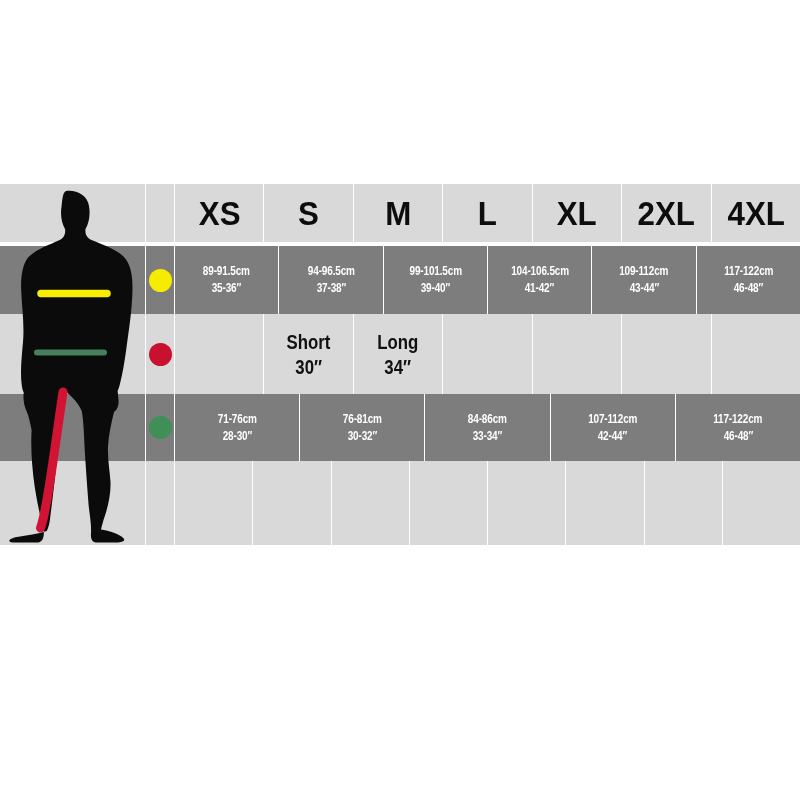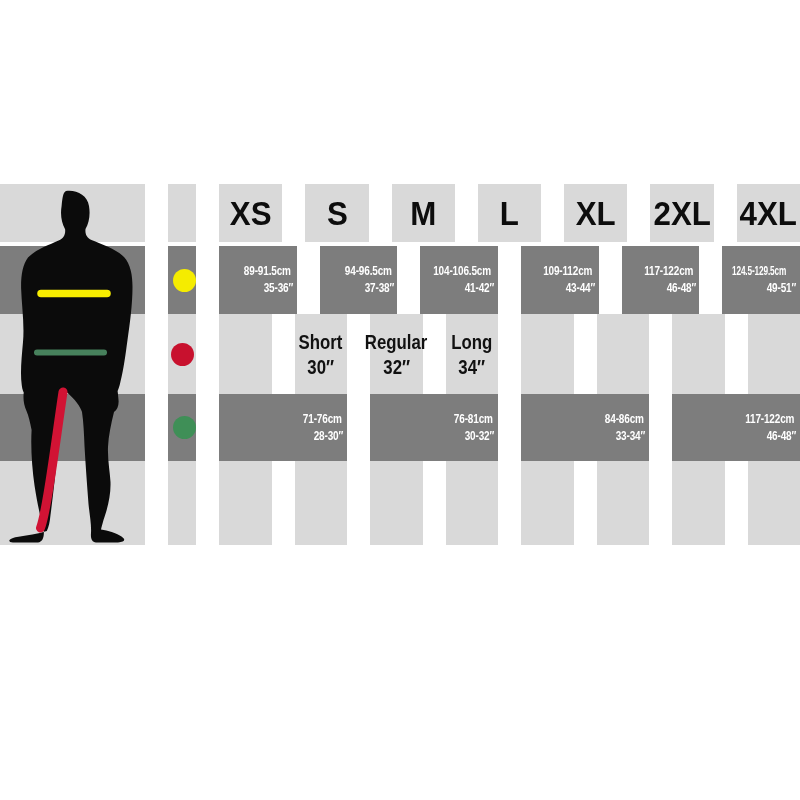--- a/index.html
+++ b/index.html
@@ -5,33 +5,33 @@
   * { margin:0; padding:0; box-sizing:border-box; }
   html,body { background:#ffffff; }
   .canvas {
     position:relative; width:800px; height:800px; background:#ffffff;
     font-family:"Liberation Sans", sans-serif; overflow:hidden;
   }
   .chart {
     position:absolute; left:0; top:184px; width:800px;
     display:flex; flex-direction:column;
   }
-  .row { display:flex; column-gap:23px; }
+  .row { display:flex; column-gap:1px; }
   .r-header { height:58px; }
   .r-gap { height:4px; }
   .row-0 { height:68px; }
   .row-1 { height:80px; }
   .row-2 { height:67px; }
   .row-3 { height:84px; }
   .cell { display:flex; flex-direction:column; justify-content:center; align-items:center; overflow:visible; }
   .c-fig { width:145px; flex:0 0 145px; }
   .c-dot { width:28px; flex:0 0 28px; }
   .c-size { flex:1 1 0; min-width:0; }
   .lt { background:#d9d9d9; }
-  .dk { background:#7d7d7d;align-items:flex-end; }
+  .dk { background:#7d7d7d; }
   .header-cell { color:#0d0d0d; font-size:34px; font-weight:700; }
   .shade-dark .c-size { color:#ffffff; font-size:12.5px; line-height:17px; font-weight:700; letter-spacing:-0.2px; }
   .shade-light .c-size { color:#111111; font-size:21px; line-height:25px; font-weight:700; }
   .tline { display:inline-block; white-space:nowrap; transform:scaleX(0.8); transform-origin:50% 50%; }
   .tline.long { transform:scaleX(0.66); }
   .hline { display:inline-block; white-space:nowrap; transform:scaleX(0.92); transform-origin:50% 50%; }
   .dot { width:23px; height:23px; border-radius:50%; }
   .figure-svg { position:absolute; left:0; top:184px; pointer-events:none; }
 </style>
 </head>
@@ -73,51 +73,47 @@
         </div>
         <div class="cell c-size dk">
           <span class="tline" style="color: rgb(255, 255, 255);">89-91.5cm</span>
           <span class="tline" style="color: rgb(255, 255, 255);">35-36″</span>
         </div>
         <div class="cell c-size dk">
           <span class="tline" style="color: rgb(255, 255, 255);">94-96.5cm</span>
           <span class="tline" style="color: rgb(255, 255, 255);">37-38″</span>
         </div>
         <div class="cell c-size dk">
+          <span class="tline" style="color: rgb(255, 255, 255);">99-101.5cm</span>
+          <span class="tline" style="color: rgb(255, 255, 255);">39-40″</span>
+        </div>
+        <div class="cell c-size dk">
           <span class="tline" style="color: rgb(255, 255, 255);">104-106.5cm</span>
           <span class="tline" style="color: rgb(255, 255, 255);">41-42″</span>
         </div>
         <div class="cell c-size dk">
           <span class="tline" style="color: rgb(255, 255, 255);">109-112cm</span>
           <span class="tline" style="color: rgb(255, 255, 255);">43-44″</span>
         </div>
         <div class="cell c-size dk">
           <span class="tline" style="color: rgb(255, 255, 255);">117-122cm</span>
           <span class="tline" style="color: rgb(255, 255, 255);">46-48″</span>
-        </div>
-        <div class="cell c-size dk">
-          <span class="tline long" style="color: rgb(255, 255, 255);">124.5-129.5cm</span>
-          <span class="tline" style="color: rgb(255, 255, 255);">49-51″</span>
         </div>
       </div>
       <div class="row row-1 shade-light">
         <div class="cell c-fig lt"></div>
         <div class="cell c-dot lt">
           <div class="dot" style="background: rgb(200, 17, 46);"></div>
         </div>
         <div class="cell c-size lt"></div>
         <div class="cell c-size lt">
           <span class="tline" style="color: rgb(17, 17, 17);">Short</span>
           <span class="tline" style="color: rgb(17, 17, 17);">30″</span>
         </div>
         <div class="cell c-size lt">
-          <span class="tline" style="color: rgb(17, 17, 17);">Regular</span>
-          <span class="tline" style="color: rgb(17, 17, 17);">32″</span>
-        </div>
-        <div class="cell c-size lt">
           <span class="tline" style="color: rgb(17, 17, 17);">Long</span>
           <span class="tline" style="color: rgb(17, 17, 17);">34″</span>
         </div>
         <div class="cell c-size lt"></div>
         <div class="cell c-size lt"></div>
         <div class="cell c-size lt"></div>
         <div class="cell c-size lt"></div>
       </div>
       <div class="row row-2 shade-dark">
         <div class="cell c-fig dk"></div>
@@ -128,20 +124,24 @@
           <span class="tline" style="color: rgb(255, 255, 255);">71-76cm</span>
           <span class="tline" style="color: rgb(255, 255, 255);">28-30″</span>
         </div>
         <div class="cell c-size dk">
           <span class="tline" style="color: rgb(255, 255, 255);">76-81cm</span>
           <span class="tline" style="color: rgb(255, 255, 255);">30-32″</span>
         </div>
         <div class="cell c-size dk">
           <span class="tline" style="color: rgb(255, 255, 255);">84-86cm</span>
           <span class="tline" style="color: rgb(255, 255, 255);">33-34″</span>
+        </div>
+        <div class="cell c-size dk">
+          <span class="tline" style="color: rgb(255, 255, 255);">107-112cm</span>
+          <span class="tline" style="color: rgb(255, 255, 255);">42-44″</span>
         </div>
         <div class="cell c-size dk">
           <span class="tline" style="color: rgb(255, 255, 255);">117-122cm</span>
           <span class="tline" style="color: rgb(255, 255, 255);">46-48″</span>
         </div>
       </div>
       <div class="row row-3 shade-light">
         <div class="cell c-fig lt"></div>
         <div class="cell c-dot lt"></div>
         <div class="cell c-size lt"></div>

